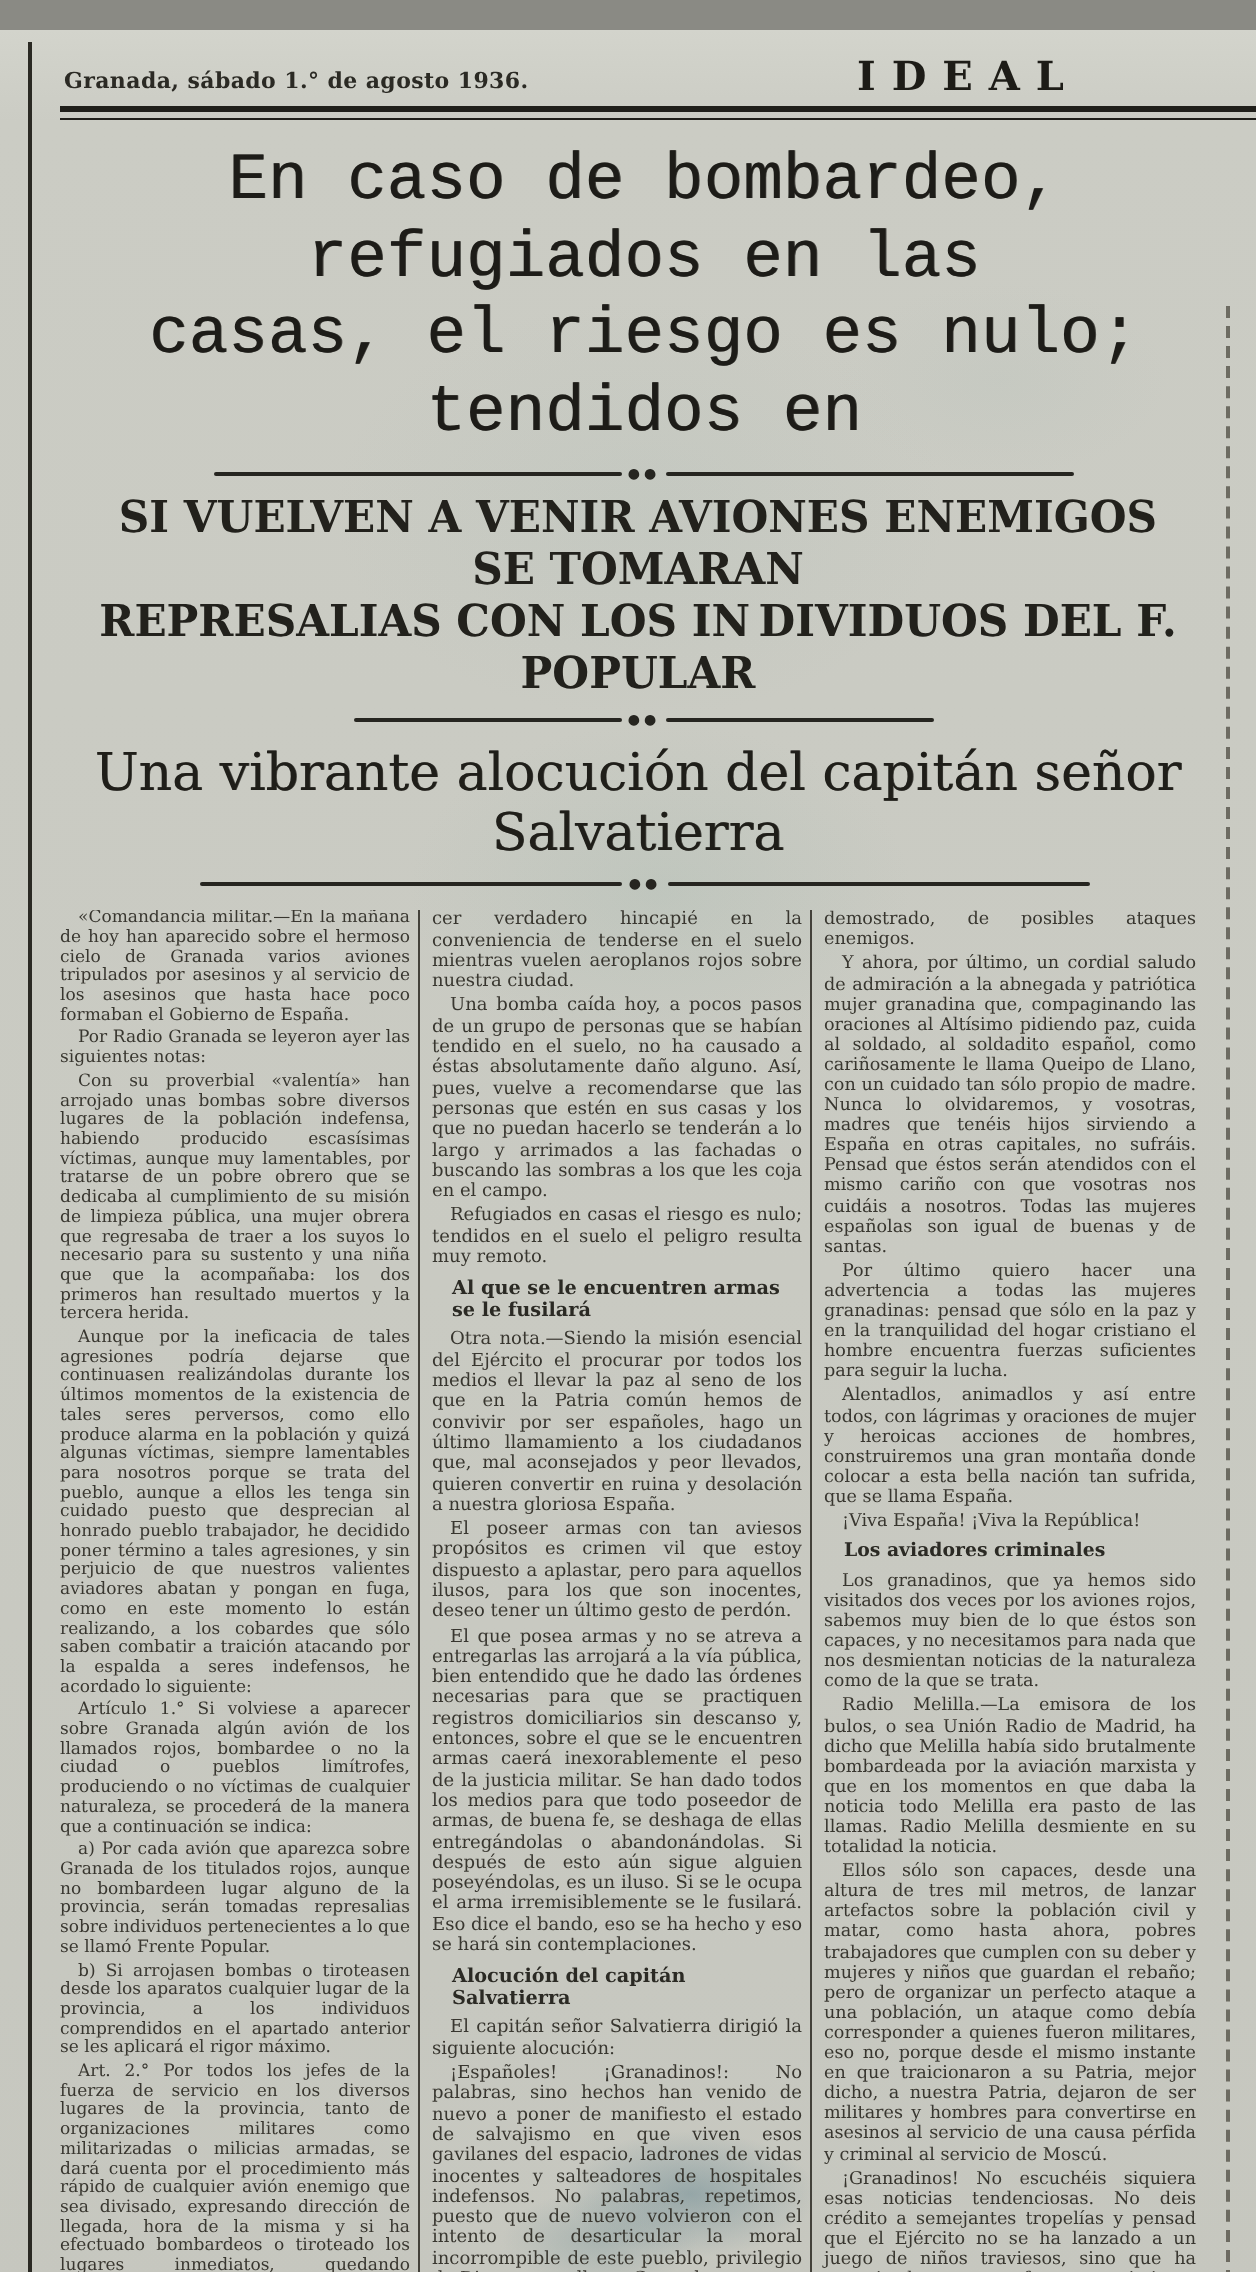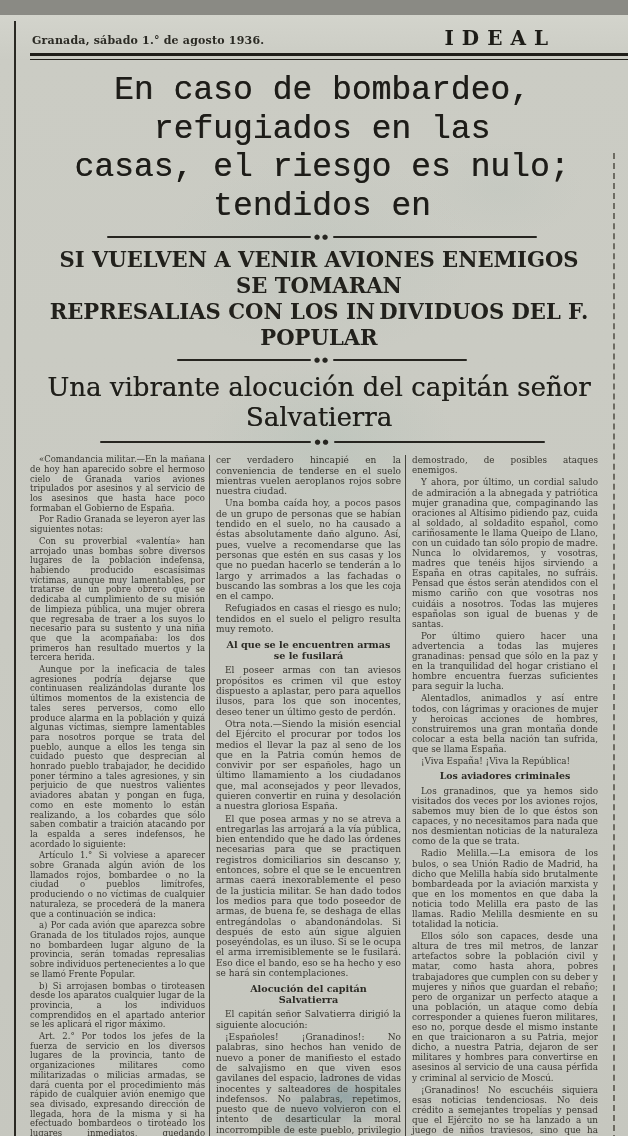--- a/index.html
+++ b/index.html
@@ -14,21 +14,21 @@
       linear-gradient(180deg, #d3d4cc 0%, #cbccc4 4%, #c9cac2 55%, #c6c7bf 100%);
     overflow:hidden;
     font-family:"DejaVu Serif","Liberation Serif",serif;
     color:#312f29;
   }
   .left-rule { position:absolute; left:14px; top:6px; bottom:0; width:2px; background:#2a2923; }
   .right-dash { position:absolute; right:13px; top:138px; bottom:0; width:0; border-left:2px dashed #4e4c42; opacity:.75; }
 
   .masthead-row { position:relative; height:28px; margin:10px 16px 0 30px; }
   .dateline { position:absolute; left:2px; top:9px; font-size:11px; font-weight:bold; letter-spacing:.2px; color:#2b2a24; }
-  .masthead { position:absolute; right:56px; top:1px; font-size:20px; font-weight:bold; letter-spacing:8px; color:#1d1c17; }
+  .masthead { position:absolute; right:72px; top:1px; font-size:20px; font-weight:bold; letter-spacing:8px; color:#1d1c17; }
   .header-rule { margin-left:30px; height:3px; border-top:3px solid #201f1a; border-bottom:1px solid #201f1a; background:transparent; }
 
   .headline { margin:12px 18px 0 34px; text-align:center; font-size:33px; line-height:1.17; color:#1d1c18;
               text-shadow:0.4px 0 0.3px rgba(29,28,24,0.75);font-family:Liberation Mono, monospace; }
   .ornament { display:flex; align-items:center; height:8px; }
   .ornament::before,.ornament::after { content:""; flex:1; height:2px; background:#262520; border-radius:2px; }
   .ornament .dots { padding:0 3px; font-size:7px; line-height:0; color:#262520; letter-spacing:2px; }
   .orn-1 { width:430px; margin:7px 0 0 107px; }
   .orn-2 { width:290px; margin:5px 0 0 177px; }
   .orn-3 { width:445px; margin:6px 0 0 100px; }
@@ -38,21 +38,21 @@
   .deck { margin:8px 20px 0 30px; text-align:center; font-size:26px; color:#1f1e19;
           text-shadow:0.3px 0 0.2px rgba(31,30,25,0.7); }
 
   .body-cols { display:flex; margin:9px 0 0 30px; height:832px; overflow:hidden; }
   .col { overflow:hidden; box-sizing:border-box; }
   .col-1 { width:180px; padding-right:4px; border-right:1px solid #43413a; font-size:8.5px; line-height:9.7px; }
   .col-2 { width:196px; padding:0 4px 0 6px; border-right:1px solid #43413a; font-size:9px;   line-height:10.3px; }
   .col-3 { width:192px; padding-left:6px; font-size:8.8px; line-height:10.1px; }
   .body-para { font-size:inherit; line-height:inherit; text-align:justify; margin:0 0 2px; text-indent:9px; color:#38362f; }
   .body-para.noindent { text-indent:0; }
-  .col-subhead { font-size:1.07em; font-weight:bold; text-align:center; margin:5px 10px 4px; line-height:1.15; color:#2b2a24; }
+  .col-subhead { font-size:1.07em; font-weight:bold; margin:5px 10px 4px; line-height:1.15; color:#2b2a24; }
 </style>
 </head>
 <body>
 
 <div class="page">
   <div class="left-rule"></div>
   <div class="right-dash"></div>
 
   <div class="masthead-row">
     <span class="dateline">Granada, sábado 1.° de agosto 1936.</span>
@@ -97,22 +97,22 @@
           <p class="body-para">Art. 2.° Por todos los jefes de la fuerza de servicio en los diversos lugares de la provincia, tanto de organizaciones militares como militarizadas o milicias armadas, se dará cuenta por el procedimiento más rápido de cualquier avión enemigo que sea divisado, expresando dirección de llegada, hora de la misma y si ha efectuado bombardeos o tiroteado los lugares inmediatos, quedando autorizados para la requisa de automóviles cualquiera que sea el servicio que hayan de prestar, a fin de que las referidas informaciones lleguen con toda rapidez a esta Comandancia militar y dar cumplimiento a lo que se dispone en la presente orden.</p>
         </div>
 
     </div>
     <div class="col col-2">
       <div>
           <p class="body-para noindent">cer verdadero hincapié en la conveniencia de tenderse en el suelo mientras vuelen aeroplanos rojos sobre nuestra ciudad.</p>
           <p class="body-para">Una bomba caída hoy, a pocos pasos de un grupo de personas que se habían tendido en el suelo, no ha causado a éstas absolutamente daño alguno. Así, pues, vuelve a recomendarse que las personas que estén en sus casas y los que no puedan hacerlo se tenderán a lo largo y arrimados a las fachadas o buscando las sombras a los que les coja en el campo.</p>
           <p class="body-para">Refugiados en casas el riesgo es nulo; tendidos en el suelo el peligro resulta muy remoto.</p>
           <h4 class="col-subhead">Al que se le encuentren armas se le fusilará</h4>
+          <p class="body-para">Otra nota.—Siendo la misión esencial del Ejército el procurar por todos los medios el llevar la paz al seno de los que en la Patria común hemos de convivir por ser españoles, hago un último llamamiento a los ciudadanos que, mal aconsejados y peor llevados, quieren convertir en ruina y desolación a nuestra gloriosa España.</p>
           <p class="body-para">El poseer armas con tan aviesos propósitos es crimen vil que estoy dispuesto a aplastar, pero para aquellos ilusos, para los que son inocentes, deseo tener un último gesto de perdón.</p>
-          <p class="body-para">Otra nota.—Siendo la misión esencial del Ejército el procurar por todos los medios el llevar la paz al seno de los que en la Patria común hemos de convivir por ser españoles, hago un último llamamiento a los ciudadanos que, mal aconsejados y peor llevados, quieren convertir en ruina y desolación a nuestra gloriosa España.</p>
           <p class="body-para">El que posea armas y no se atreva a entregarlas las arrojará a la vía pública, bien entendido que he dado las órdenes necesarias para que se practiquen registros domiciliarios sin descanso y, entonces, sobre el que se le encuentren armas caerá inexorablemente el peso de la justicia militar. Se han dado todos los medios para que todo poseedor de armas, de buena fe, se deshaga de ellas entregándolas o abandonándolas. Si después de esto aún sigue alguien poseyéndolas, es un iluso. Si se le ocupa el arma irremisiblemente se le fusilará. Eso dice el bando, eso se ha hecho y eso se hará sin contemplaciones.</p>
           <h4 class="col-subhead">Alocución del capitán Salvatierra</h4>
           <p class="body-para">El capitán señor Salvatierra dirigió la siguiente alocución:</p>
           <p class="body-para">¡Españoles! ¡Granadinos!: No palabras, sino hechos han venido de nuevo a poner de manifiesto el estado de salvajismo en que viven esos gavilanes del espacio, ladrones de vidas inocentes y salteadores de hospitales indefensos. No palabras, repetimos, puesto que de nuevo volvieron con el intento de desarticular la moral incorrompible de este pueblo, privilegio de Dios, que se llama Granada.</p>
         </div>
     </div>
     <div class="col col-3">
       <div>
           <p class="body-para noindent">demostrado, de posibles ataques enemigos.</p>
           <p class="body-para">Y ahora, por último, un cordial saludo de admiración a la abnegada y patriótica mujer granadina que, compaginando las oraciones al Altísimo pidiendo paz, cuida al soldado, al soldadito español, como cariñosamente le llama Queipo de Llano, con un cuidado tan sólo propio de madre. Nunca lo olvidaremos, y vosotras, madres que tenéis hijos sirviendo a España en otras capitales, no sufráis. Pensad que éstos serán atendidos con el mismo cariño con que vosotras nos cuidáis a nosotros. Todas las mujeres españolas son igual de buenas y de santas.</p>

